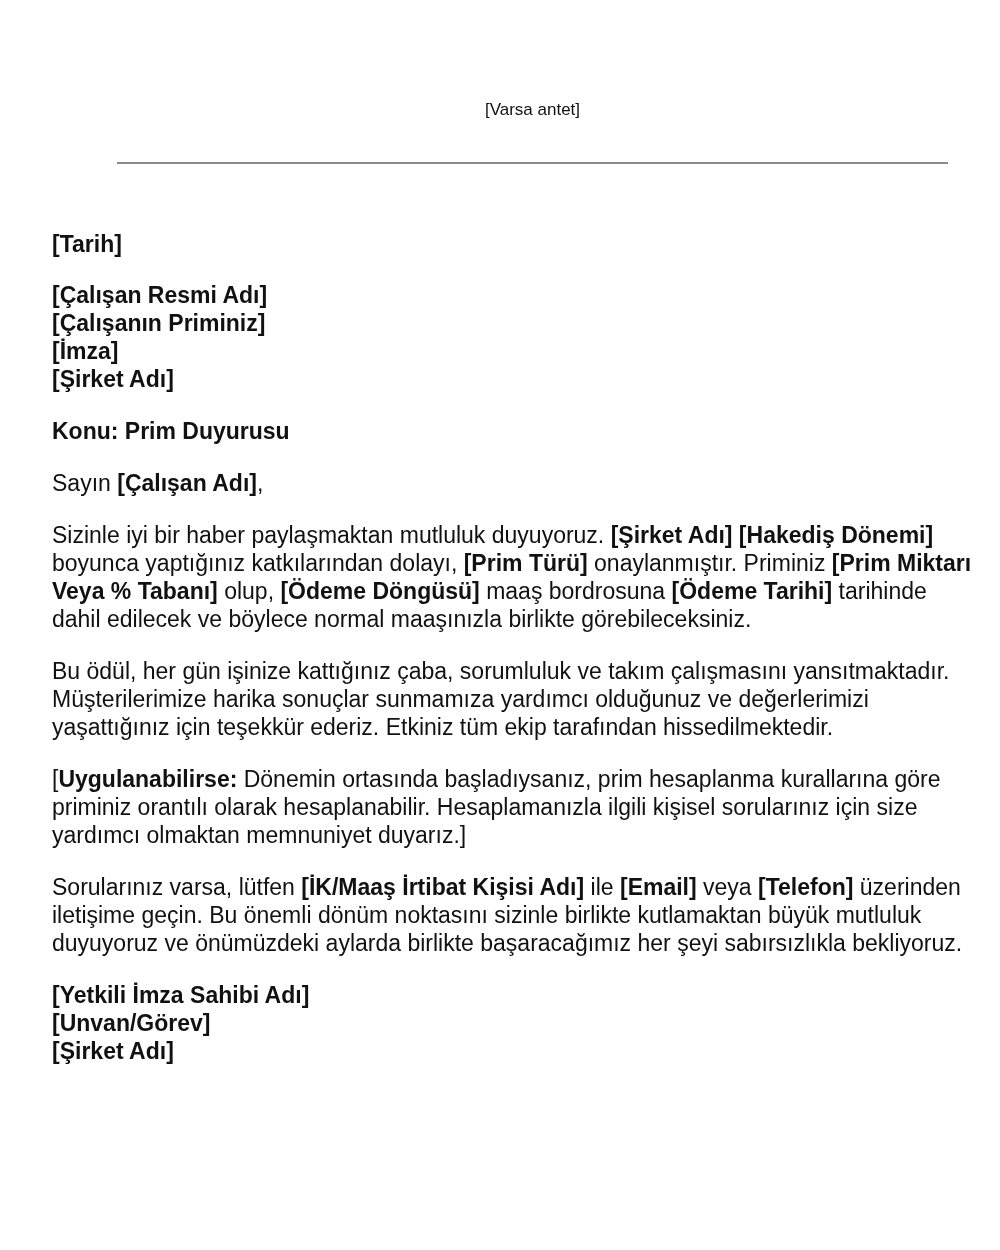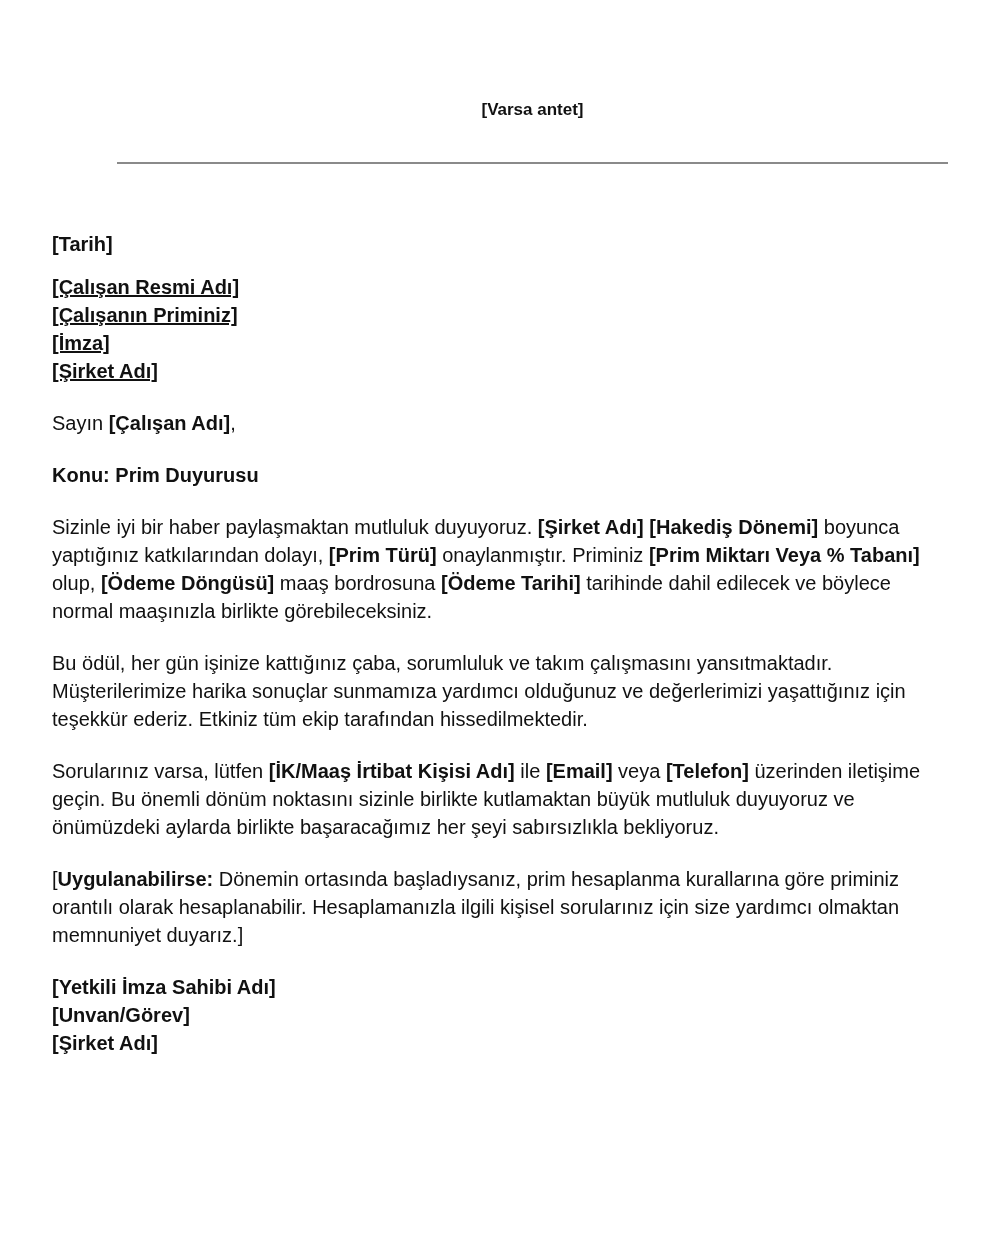--- a/index.html
+++ b/index.html
@@ -17,43 +17,42 @@
   .page {
     position: relative;
     width: 1000px;
     height: 1250px;
     background: #ffffff;
   }
   .letterhead {
     margin: 97px 52px 0 117px;
     padding-bottom: 40px;
     text-align: center;
-    font-weight: 700;
+    font-weight: 400;
     font-size: 17px;
     line-height: 25px;
   }
   .header-divider {
     margin: 0 52px 0 117px;
     height: 0;
     border-top: 2px solid #8a8a8a;
   }
   .letter-body {
-    padding: 66px 52px 0 52px;
-    font-size: 20px;
+    padding: 66px 24px 0 52px;
+    font-size: 23px;
     line-height: 28px;
   }
   .letter-body p {
     margin: 24px 0 0 0;
   }
   .letter-body p:first-child {
     margin-top: 0;
   }
   .letter-body p.tight {
-    margin-top: 15px;
-    text-decoration: underline;
+    margin-top: 23px;
   }
   strong {
     font-weight: 700;
   }
 </style>
 </head>
 <body>
 
 <div class="page">
 
@@ -62,29 +61,29 @@
   </header>
 
   <div class="header-divider"></div>
 
   <main class="letter-body">
 
     <p><strong>[Tarih]</strong></p>
 
     <p class="tight"><strong>[Çalışan Resmi Adı]</strong><br><strong>[Çalışanın Priminiz]</strong><br><strong>[İmza]</strong><br><strong>[Şirket Adı]</strong></p>
 
+    <p><strong>Konu: Prim Duyurusu</strong></p>
+
     <p><span>Sayın </span><strong>[Çalışan Adı]</strong><span>,</span></p>
-
-    <p><strong>Konu: Prim Duyurusu</strong></p>
 
     <p><span>Sizinle iyi bir haber paylaşmaktan mutluluk duyuyoruz. </span><strong>[Şirket Adı] [Hakediş Dönemi]</strong><span> boyunca yaptığınız katkılarından dolayı, </span><strong>[Prim Türü]</strong><span> onaylanmıştır. Priminiz </span><strong>[Prim Miktarı Veya % Tabanı]</strong><span> olup, </span><strong>[Ödeme Döngüsü]</strong><span> maaş bordrosuna </span><strong>[Ödeme Tarihi]</strong><span> tarihinde dahil edilecek ve böylece normal maaşınızla birlikte görebileceksiniz.</span></p>
 
     <p><span>Bu ödül, her gün işinize kattığınız çaba, sorumluluk ve takım çalışmasını yansıtmaktadır. Müşterilerimize harika sonuçlar sunmamıza yardımcı olduğunuz ve değerlerimizi yaşattığınız için teşekkür ederiz. Etkiniz tüm ekip tarafından hissedilmektedir.</span></p>
 
+    <p><span>[</span><strong>Uygulanabilirse:</strong><span> Dönemin ortasında başladıysanız, prim hesaplanma kurallarına göre priminiz orantılı olarak hesaplanabilir. Hesaplamanızla ilgili kişisel sorularınız için size yardımcı olmaktan memnuniyet duyarız.]</span></p>
+
     <p><span>Sorularınız varsa, lütfen </span><strong>[İK/Maaş İrtibat Kişisi Adı]</strong><span> ile </span><strong>[Email]</strong><span> veya </span><strong>[Telefon]</strong><span> üzerinden iletişime geçin. Bu önemli dönüm noktasını sizinle birlikte kutlamaktan büyük mutluluk duyuyoruz ve önümüzdeki aylarda birlikte başaracağımız her şeyi sabırsızlıkla bekliyoruz.</span></p>
-
-    <p><span>[</span><strong>Uygulanabilirse:</strong><span> Dönemin ortasında başladıysanız, prim hesaplanma kurallarına göre priminiz orantılı olarak hesaplanabilir. Hesaplamanızla ilgili kişisel sorularınız için size yardımcı olmaktan memnuniyet duyarız.]</span></p>
 
 
     <p><strong>[Yetkili İmza Sahibi Adı]</strong><br><strong>[Unvan/Görev]</strong><br><strong>[Şirket Adı]</strong></p>
 
   </main>
 </div>
 
 </body></html>

